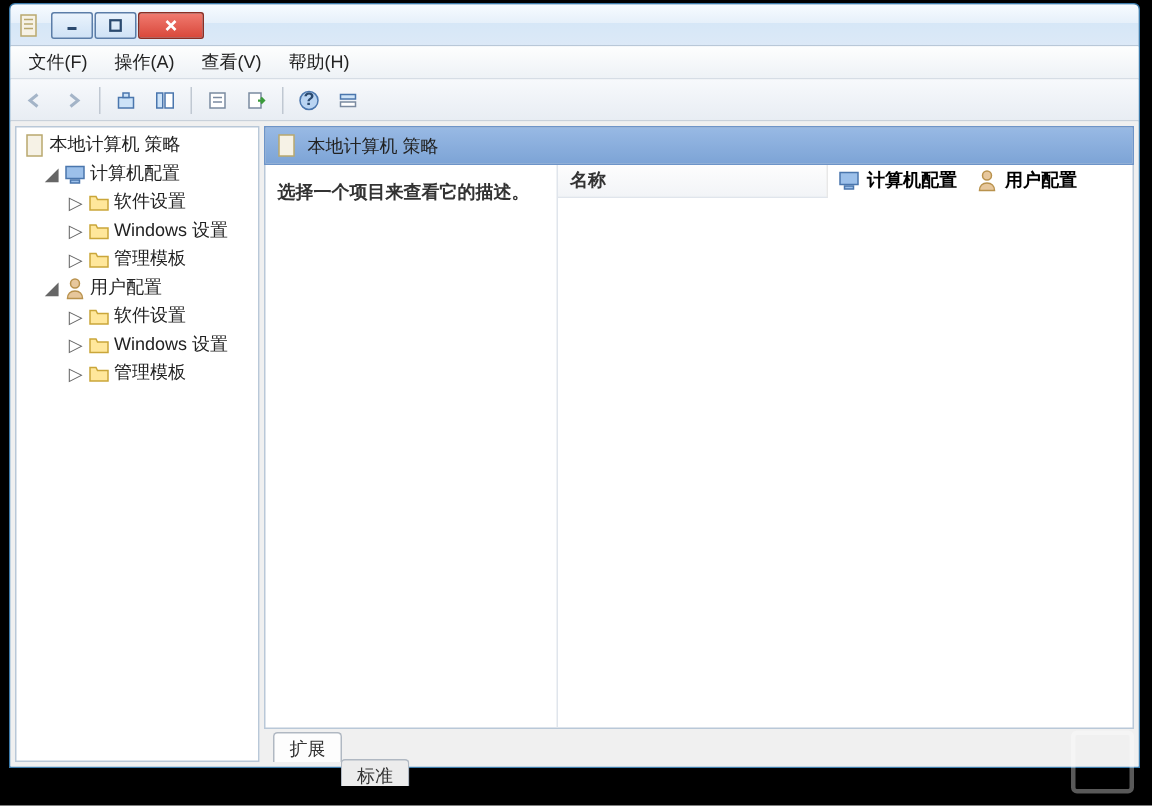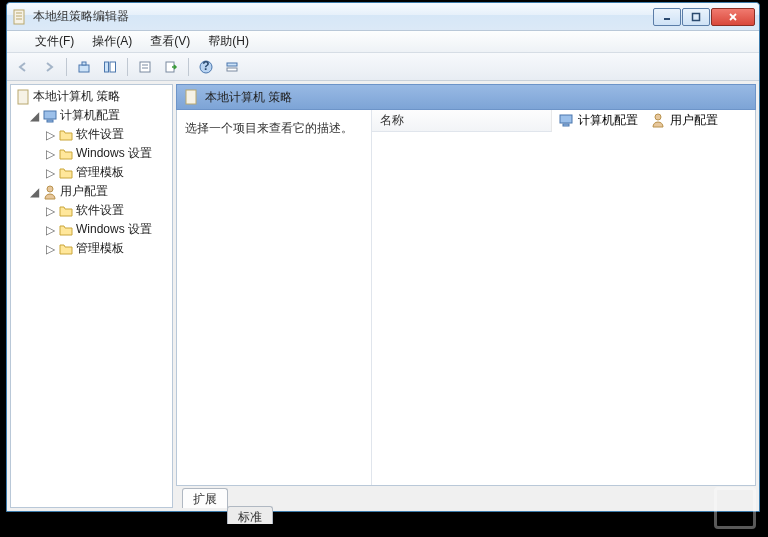--- a/index.html
+++ b/index.html
@@ -8,41 +8,41 @@
 .window { position: absolute; left: 6px; top: 2px; width: 754px; height: 510px; background: #fff; border: 1px solid #3c7bab; border-radius: 4px 4px 0 0; box-shadow: 0 2px 8px rgba(0,0,0,0.3); display: flex; flex-direction: column; }
 
 .titlebar { height: 28px; background: linear-gradient(to bottom, #f7fbff 0%, #e6f0fa 45%, #d6e7f7 46%, #dce9f7 100%); border-bottom: 1px solid #b9c8d8; display: flex; align-items: center; padding: 0 4px; border-radius: 4px 4px 0 0; }
 .titlebar .icon { width: 16px; height: 16px; margin-right: 6px; }
 .titlebar .title { flex: 1; color: #333; }
 .winbtns { display: flex; gap: 0; }
 .winbtn { width: 28px; height: 18px; border: 1px solid #5b7da8; background: linear-gradient(to bottom,#eaf3fc,#cfe2f6); display:flex; align-items:center; justify-content:center; border-radius:2px; margin-left:1px;}
 .winbtn.close { width: 44px; background: linear-gradient(to bottom,#f07a6f,#d9483b); border-color:#8b2e24;}
 .winbtn svg { width:10px; height:10px; }
 
-.menubar { height: 22px; background: linear-gradient(to bottom,#fdfefe,#eef2f6); border-bottom: 1px solid #d6dde5; display:flex; align-items:center; padding: 0 20px; gap: 2px;}
+.menubar { height: 22px; background: linear-gradient(to bottom,#fdfefe,#eef2f6); border-bottom: 1px solid #d6dde5; display:flex; align-items:center; padding: 0 4px; gap: 2px;}
 .menubar .mi { padding: 2px 8px; color:#222; cursor:default;}
 
 .toolbar { height: 28px; background: linear-gradient(to bottom,#f7f9fc,#e8edf3); border-bottom:1px solid #c9d1da; display:flex; align-items:center; padding:0 4px; gap:2px;}
 .tbtn { width:24px; height:22px; display:flex; align-items:center; justify-content:center; border:1px solid transparent; border-radius:2px;}
 .tbtn.disabled{opacity:.45;}
 .tsep{width:1px; height:18px; background:#c0c8d2; margin:0 3px;}
 
 .body { flex:1; display:flex; padding:3px; gap:3px; background:#f0f0f0; min-height:0;}
 .tree { width:163px; background:#fff; border:1px solid #b9c8d8; overflow:auto; padding:2px 0;}
 .trow { display:flex; align-items:center; height:19px; padding-left:4px; gap:2px; white-space:nowrap; cursor:default;}
 .exp{width:11px; height:11px; display:inline-flex; align-items:center; justify-content:center; color:#666;}
 .ticon{width:16px; height:16px; display:inline-flex; align-items:center; justify-content:center;}
 .tlabel{color:#222;}
 .indent1{padding-left:4px;}
 .indent2{padding-left:18px;}
 .indent3{padding-left:34px;}
 
 .right { flex:1; display:flex; flex-direction:column; min-width:0;}
 .rhead { height:26px; background: linear-gradient(to bottom,#98b9e4,#7da4d6); border:1px solid #6d94c8; display:flex; align-items:center; padding:0 6px; gap:6px; color:#222;}
-.rbody { flex:1; background:#fff; border:1px solid #b9c8d8; border-top:none; display:flex; min-height:0;}
+.rbody { flex:1; background:#fff; border:1px solid #b9c8d8; border-top:none; display:flex; min-height:0;font-weight:bold;}
 .rdesc { width:195px; padding:10px 8px; color:#333; border-right:1px solid #e0e5ec;}
 .rlist { flex:1; display:flex; flex-direction:row;}
 .colhdr { height:22px; border-bottom:1px solid #e0e5ec; display:flex; align-items:center; padding:0 8px; color:#333; background:linear-gradient(to bottom,#fdfdfd,#f2f4f7); border-right:1px solid #e8e8e8; width:180px;}
 .litem { height:20px; display:flex; align-items:center; padding:0 6px; gap:4px;}
 
 .tabs { height:22px; display:flex; align-items:flex-end; background:#f0f0f0; padding-left:6px;}
 .tab { height:20px; padding:2px 10px 0; border:1px solid #b0b8c2; border-bottom:none; border-radius:3px 3px 0 0; background:#fdfdfd; margin-right:-1px; position:relative; color:#333;}
 .tab.inactive{background:#ececec; height:18px; top:16px;}
 
 .watermark{position:absolute; right:12px; bottom:8px; color:rgba(255,255,255,.35); font-size:18px; font-style:italic; pointer-events:none; display:flex; align-items:center; gap:6px;}
@@ -61,21 +61,20 @@
 
   <div class="titlebar">
     <span class="icon">
       <svg viewBox="0 0 16 16">
           <rect x="3" y="1" width="10" height="14" class="i-doc" stroke-width="1"></rect>
           <line x1="5" y1="4" x2="11" y2="4" stroke="#b9a86e"></line>
           <line x1="5" y1="7" x2="11" y2="7" stroke="#b9a86e"></line>
           <line x1="5" y1="10" x2="11" y2="10" stroke="#b9a86e"></line>
         </svg>
     </span>
-    <span class="title">本地组策略编辑器</span>
     <div class="winbtns">
       <div class="winbtn">
           <svg viewBox="0 0 10 10">
             <line x1="2" y1="7" x2="8" y2="7" stroke="#2b4a6f" stroke-width="2"></line>
           </svg>
         </div>
       <div class="winbtn">
           <svg viewBox="0 0 10 10">
             <rect x="1.5" y="1.5" width="7" height="7" fill="none" stroke="#2b4a6f" stroke-width="1.5"></rect>
           </svg>

